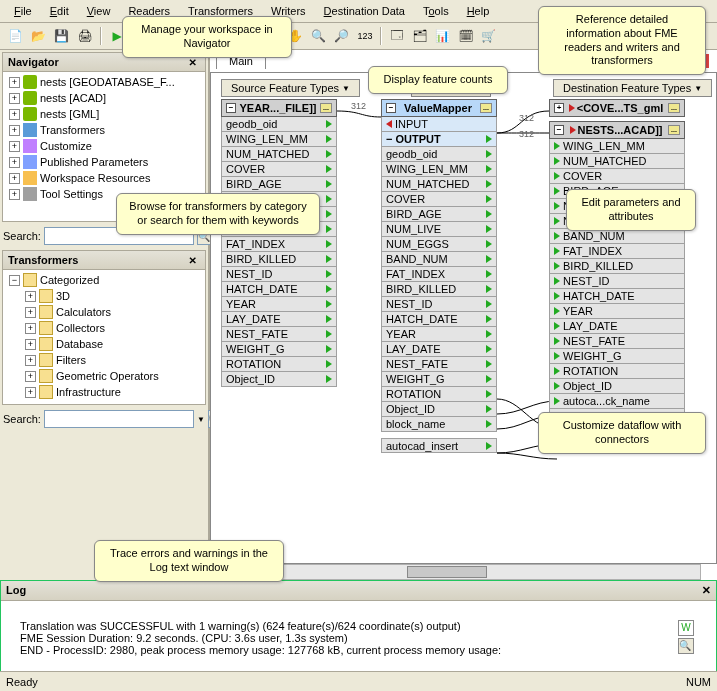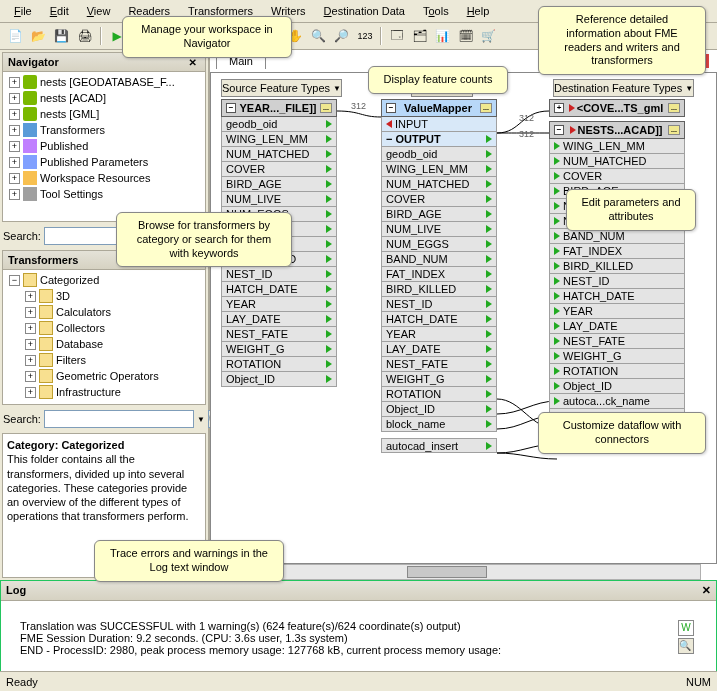--- a/index.html
+++ b/index.html
@@ -30,21 +30,21 @@
 .search-row { display: flex; align-items: center; padding: 3px; gap: 3px; background: #ece9d8; }
 .search-row input { flex: 1; border: 1px solid #7f9db9; padding: 1px 3px; height: 18px; }
 .search-btn { width: 18px; height: 18px; border: 1px solid #7f9db9; background: #ece9d8; display: inline-flex; align-items: center; justify-content: center; cursor: pointer; font-size: 10px; }
 .desc-panel { padding: 4px; font-size: 10px; line-height: 1.3; background: #fff; border: 1px solid #aca899; margin: 2px; overflow: hidden; }
 .desc-panel b { font-size: 11px; }
 .canvas { flex: 1; background: #fff; position: relative; overflow: hidden; }
 .canvas-tabs { position: absolute; top: 2px; left: 6px; display: flex; }
 .canvas-tab { background: #fff; border: 1px solid #888; border-bottom: none; padding: 2px 12px; font-size: 11px; cursor: pointer; }
 .canvas-close { position: absolute; top: 4px; right: 8px; width: 14px; height: 14px; background: #d44; color: #fff; text-align: center; line-height: 13px; font-size: 10px; cursor: pointer; }
 .canvas-inner { position: absolute; top: 22px; left: 0; right: 0; bottom: 16px; border: 1px solid #888; background: #fff; overflow: hidden; }
-.section-label { position: absolute; background: #ece9d8; border: 1px solid #888; padding: 2px 0; font-size: 10px; display: flex; align-items: center; gap: 3px; }
+.section-label { position: absolute; background: #ece9d8; border: 1px solid #888; padding: 2px 9px; font-size: 10px; display: flex; align-items: center; gap: 3px; }
 .section-label .dd { font-size: 8px; }
 .node { position: absolute; width: 116px; }
 .node-header { background: #d0d0d0; border: 1px solid #606060; padding: 2px 4px; font-size: 10px; display: flex; align-items: center; justify-content: space-between; font-weight: bold; }
 .node-header .nh-icon { width: 10px; height: 10px; border: 1px solid #555; background: #fff; text-align: center; line-height: 8px; font-size: 8px; }
 .node-header .nh-dots { width: 12px; height: 10px; background: #f0e890; border: 1px solid #888; font-size: 7px; text-align: center; line-height: 8px; }
 .node-header.transformer { background: #b8d8f8; }
 .attr-row { background: #e4e4e4; border: 1px solid #a0a0a0; border-top: none; padding: 1px 4px; font-size: 10px; display: flex; align-items: center; justify-content: space-between; height: 15px; }
 .attr-row .tri { width: 0; height: 0; border-top: 4px solid transparent; border-bottom: 4px solid transparent; border-left: 6px solid #2a2; }
 .attr-row.in .tri-in { width: 0; height: 0; border-top: 4px solid transparent; border-bottom: 4px solid transparent; border-right: 6px solid #c22; margin-right: 3px; }
 .attr-row.separate { margin-top: 6px; border-top: 1px solid #a0a0a0; }
@@ -129,21 +129,21 @@
             <span>nests [GML]</span>
           </div>
           <div class="tree-item">
             <span class="exp">+</span>
             <span class="icon icon-blue"></span>
             <span>Transformers</span>
           </div>
           <div class="tree-item">
             <span class="exp">+</span>
             <span class="icon icon-bm"></span>
-            <span>Published</span>
+            <span>Customize</span>
           </div>
           <div class="tree-item">
             <span class="exp">+</span>
             <span class="icon icon-pp"></span>
             <span>Published Parameters</span>
           </div>
           <div class="tree-item">
             <span class="exp">+</span>
             <span class="icon icon-wr"></span>
             <span>Workspace Resources</span>
@@ -210,24 +210,20 @@
         </div>
     </div>
     <div class="search-row">
       <span>Search:</span>
       <input style="">
       <span style="font-size:8px">▼</span>
       <span class="search-btn" style="color:#05c">🔍</span>
       <span class="search-btn">👤</span>
     </div>
 
-    <div class="desc-panel" style="flex:1">
-      <b>Category: Categorized</b><br>
-      <span>This folder contains all the transformers, divided up into several categories.  These categories provide an overview of the different types of operations that transformers perform.</span>
-    </div>
   </div>
 
   <div class="canvas">
     <div class="canvas-tabs">
         <div class="canvas-tab">Main</div>
       </div>
     <div class="canvas-close">✕</div>
     <div class="canvas-inner" id="cinner">
       <div class="section-label" style="top:6px;left:10px">
           <span>Source Feature Types</span>
@@ -558,16 +554,16 @@
 <div class="statusbar">
   <span>Ready</span>
   <div class="status-right">
       <span>NUM</span>
     </div>
 </div>
 
 <div class="callout" style="top:16px;left:122px;width:170px">Manage your workspace in Navigator</div>
 <div class="callout" style="top:66px;left:368px;width:140px">Display feature counts</div>
 <div class="callout" style="top:6px;left:538px;width:168px">Reference detailed information about FME readers and writers and transformers</div>
-<div class="callout" style="top:212px;left:116px;width:176px">Browse for transformers by category or search for them with keywords</div>
+<div class="callout" style="top:193px;left:116px;width:204px">Browse for transformers by category or search for them with keywords</div>
 <div class="callout" style="top:189px;left:566px;width:130px">Edit parameters and attributes</div>
 <div class="callout" style="top:412px;left:538px;width:168px">Customize dataflow with connectors</div>
 <div class="callout" style="top:540px;left:94px;width:190px">Trace errors and warnings in the Log text window</div>
 
 </body></html>

